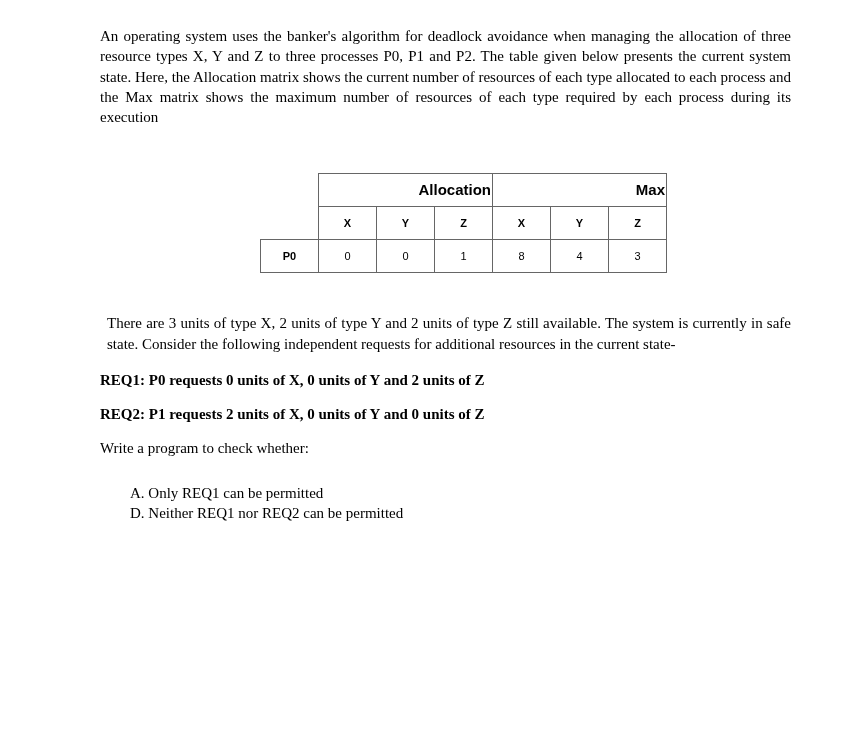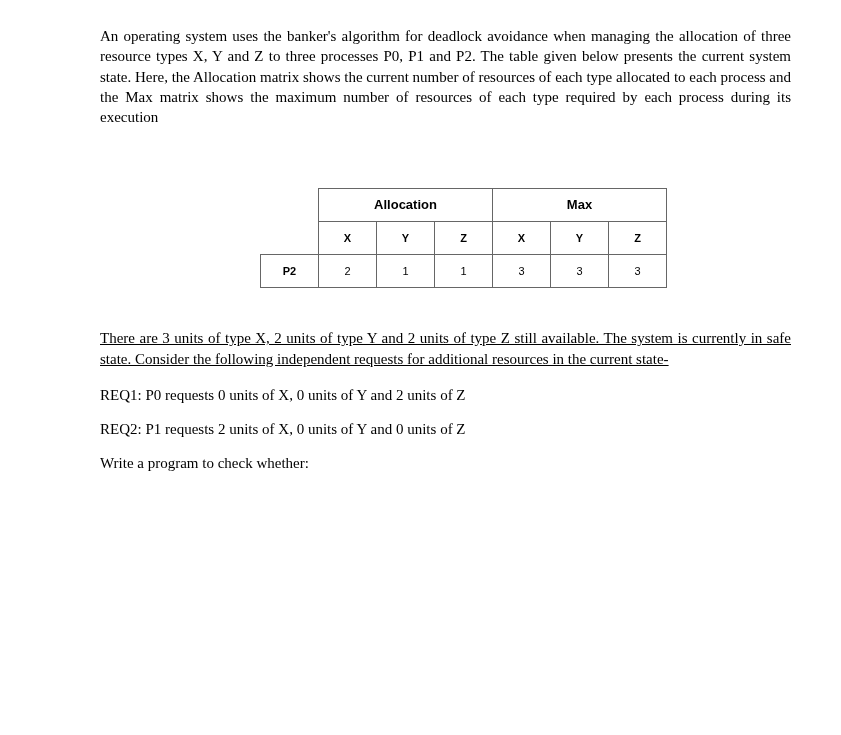--- a/index.html
+++ b/index.html
@@ -12,57 +12,58 @@
   body {
     width: 841px;
     height: 735px;
     box-sizing: border-box;
     padding: 26px 50px 20px 100px;
     font-size: 15px;
     line-height: 1.35;
   }
   .intro {
     text-align: justify;
-    margin-bottom: 61px;
+    margin-bottom: 46px;
   }
   .table-wrap {
     margin: 0 0 40px 160px;
   }
   table {
     border-collapse: collapse;
   }
   th, td {
     border: 1px solid #666;
     width: 55px;
     height: 30px;
     text-align: center;
     font-family: Arial, Helvetica, sans-serif;
     font-size: 11px;
     font-weight: normal;
   }
   th.group {
     font-weight: bold;
-    font-size: 13px;
+    font-size: 15px;
+    text-align: right;
   }
   th.col {
     font-weight: bold;
   }
   td.proc {
     font-weight: bold;
   }
   .no-border {
     border: none;
   }
   .para {
     text-align: justify;
-    margin: 0 0 16px 0;
-    text-decoration: underline;
+    margin: 0 0 16px 7px;
   }
   .req {
     margin: 9px 0 14px 0;
+    font-weight: bold;
   }
   .prompt {
     margin: 0 0 24px 0;
   }
   .options {
     margin: 0 0 0 30px;
   }
   .options div {
     margin: 0;
     line-height: 1.35;
@@ -84,33 +85,35 @@
     <tr>
       <th class="no-border"></th>
       <th class="col">X</th>
       <th class="col">Y</th>
       <th class="col">Z</th>
       <th class="col">X</th>
       <th class="col">Y</th>
       <th class="col">Z</th>
     </tr>
     <tr>
-      <td class="proc">P2</td>
-      <td>2</td>
+      <td class="proc">P0</td>
+      <td>0</td>
+      <td>0</td>
       <td>1</td>
-      <td>1</td>
-      <td>3</td>
-      <td>3</td>
+      <td>8</td>
+      <td>4</td>
       <td>3</td>
     </tr>
   </tbody>
     </table>
 </div>
 
 <div class="para">There are 3 units of type X, 2 units of type Y and 2 units of type Z still available. The system is currently in safe state. Consider the following independent requests for additional resources in the current state-</div>
 
 <div class="req">REQ1: P0 requests 0 units of X, 0 units of Y and 2 units of Z</div>
 <div class="req">REQ2: P1 requests 2 units of X, 0 units of Y and 0 units of Z</div>
 
 <div class="prompt">Write a program to check whether:</div>
 
 <div class="options">
+  <div>A.  Only REQ1 can be permitted</div>
+  <div>D.  Neither REQ1 nor REQ2 can be permitted</div>
 </div>
 
 </body></html>

